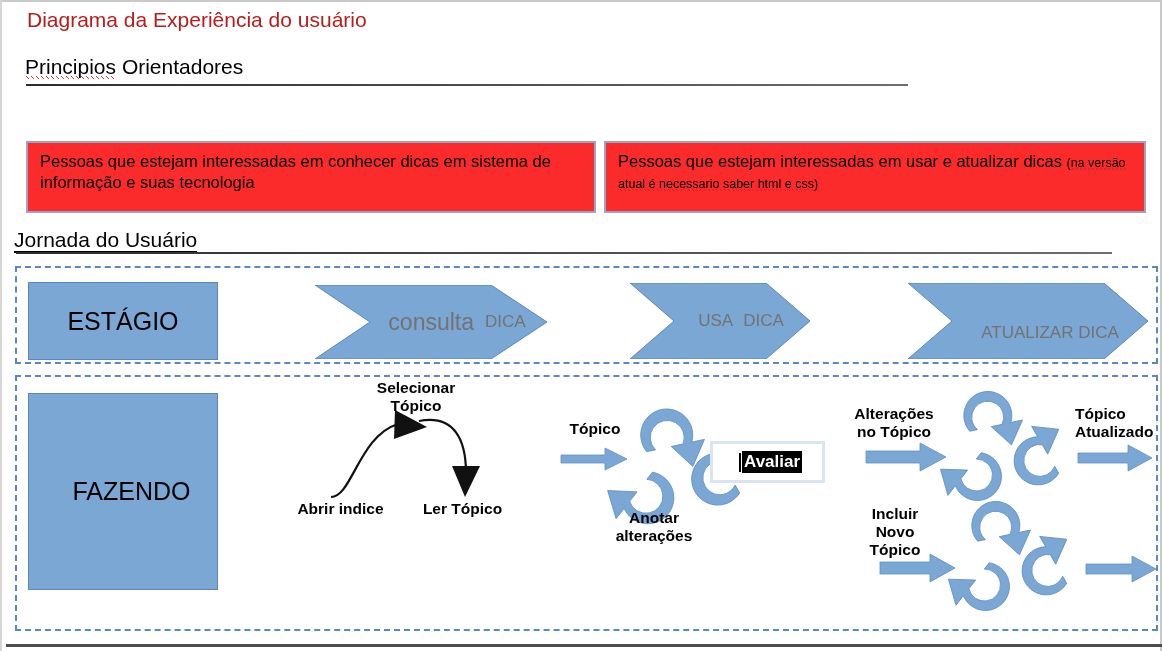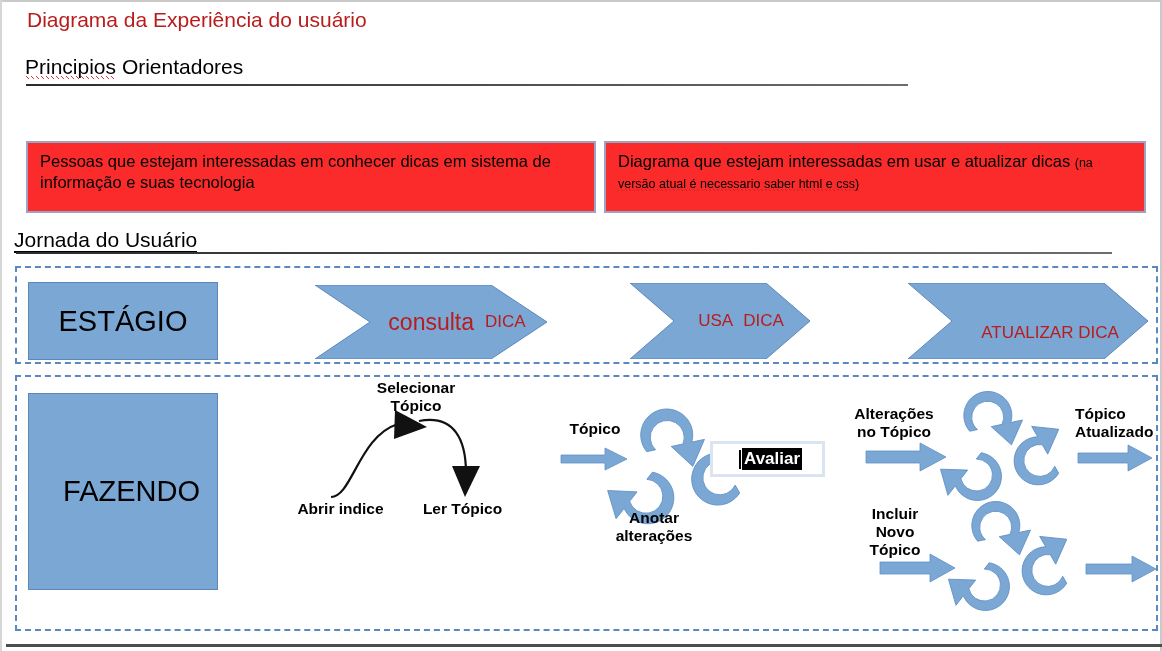--- a/index.html
+++ b/index.html
@@ -99,35 +99,35 @@
   
   .stage-box {
     position: absolute;
     background: #7BA7D4;
     border: 1px solid #5b87bb;
     box-sizing: border-box;
     display: flex;
     align-items: center;
     justify-content: center;
     color: #000000;
-    font-size: 29px;
+    font-size: 25px;
   }
 
   
   .chev {
     position: absolute;
   }
   .chev svg { display: block; }
   .chev-label {
     position: absolute;
     inset: 0;
     display: flex;
     align-items: center;
     justify-content: center;
-    color: #b91c1c;
+    color: #737373;
     white-space: nowrap;
     pointer-events: none;
   }
   .chev-label .big { font-size: 23px; }
   .chev-label .sml { font-size: 17px; }
   .chev-label .mid { font-size: 17px; }
 
   
   .lbl {
     position: absolute;
@@ -189,21 +189,21 @@
     <span class="sp-err">Principios</span><span> Orientadores</span>
   </div>
   <div class="head-rule" style="left:26px; top:84px; width:882px;"></div>
 
 
   <div class="red-box" style="left:26px; top:141px; width:570px; height:72px;">
     <span>Pessoas que estejam interessadas em conhecer dicas em sistema de informação e suas tecnologia</span>
   </div>
 
   <div class="red-box" style="left:604px; top:141px; width:542px; height:72px;">
-    <span>Diagrama que estejam interessadas em usar e atualizar dicas</span>
+    <span>Pessoas que estejam interessadas em usar e atualizar dicas</span>
     <span class="small sp-err-sm">(na versão atual é necessario saber html e css)</span>
   </div>
 
   <div class="section-head" style="left:14px; top:228px;">
     <span style="border-bottom:2px solid #000;">Jornada do Usuário</span>
   </div>
   <div class="head-rule" style="left:16px; top:252px; width:1096px;"></div>
 
   <div class="dashdot" style="left:15px; top:266px; width:1143px; height:98px;"></div>
 
@@ -329,21 +329,21 @@
   <div class="lbl" style="left:410px; top:500px; width:105px;">Ler Tópico</div>
 
   <div class="lbl" style="left:557px; top:420px; width:76px;">Tópico</div>
 
 
   <div class="lbl" style="left:598px; top:509px; width:112px;">
     <span>Anotar</span><br>
     <span>alterações</span>
   </div>
 
-  <div class="avaliar-box" style="left:710px; top:441px; width:115px; height:36px;">
+  <div class="avaliar-box" style="left:710px; top:441px; width:115px; height:42px;">
     <span class="avaliar-caret"></span>
     <span class="avaliar-sel">Avaliar</span>
   </div>
 
   <div class="lbl" style="left:843px; top:405px; width:102px;">
     <span>Alterações</span><br>
     <span>no Tópico</span>
   </div>
 
   <div class="lbl" style="left:1075px; top:405px; width:100px; text-align:left;">

